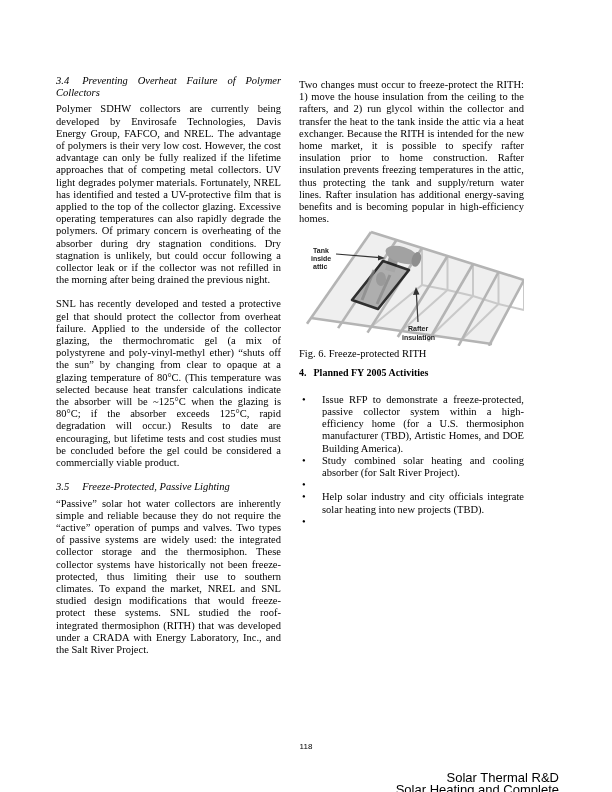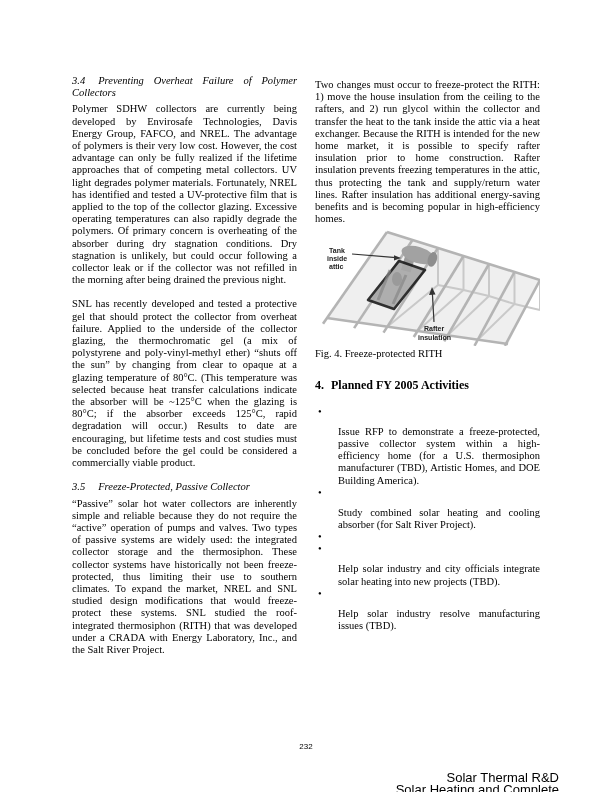--- a/index.html
+++ b/index.html
@@ -3,47 +3,47 @@
 <meta charset="utf-8">
 <style>
   html,body{margin:0;padding:0;}
   body{
     width:612px;height:792px;background:#ffffff;position:relative;overflow:hidden;
     font-family:"Liberation Serif",serif;color:#000;
     -webkit-font-smoothing:antialiased;
   }
   .page{position:absolute;inset:0;}
   .columns{
-    position:absolute;left:72px;top:75px;width:468px;
+    position:absolute;left:56px;top:75px;width:468px;
     display:flex;gap:18px;justify-content:space-between;
   }
   .col{width:225px;font-size:10.5px;line-height:12.2px;text-align:justify;}
   .col p{margin:4px 0 12px 0;}
   .sec-head{
     font-style:italic;font-weight:normal;font-size:10.5px;line-height:12.2px;
     margin:0;text-align:justify;
   }
   .sec-head .num{margin-right:13px;}
   .sec-head.tight .num{margin-right:13px;}
   .sec-head-bold{
-    font-weight:bold;font-style:normal;font-size:12px;line-height:12.2px;
-    margin:18px 0 0 0;text-align:left;
+    font-weight:bold;font-style:normal;font-size:10px;line-height:12.2px;
+    margin:6px 0 0 0;text-align:left;
   }
   .sec-head-bold .num{margin-right:7px;}
   .para-after-head{margin-top:0;}
   .figure{margin:5px 0 0 0;padding:0;}
   .figure svg{display:block;}
   .figcaption{
     font-size:10.5px;line-height:12.2px;text-align:left;margin-top:2px;
   }
   .para-snl{margin-top:14px !important;margin-bottom:0 !important;}
   .bullets{margin-top:15px;}
   .bullet{display:flex;}
   .bullet .dot{width:20px;flex:0 0 20px;padding-left:3px;}
-  .bullet .btext{flex:1;text-align:justify;margin-top:20px;}
+  .bullet .btext{flex:1;text-align:justify;}
   .bullet{margin:0;}
   .footer-right{
     position:absolute;top:772px;right:53px;text-align:right;
     font-family:"Liberation Sans",sans-serif;font-size:13px;line-height:11.5px;color:#000;
   }
   .page-num{
     position:absolute;top:742px;left:0;width:100%;text-align:center;
     font-family:"Liberation Sans",sans-serif;font-size:8px;color:#000;
   }
   .fig-label{
@@ -54,21 +54,21 @@
 <body>
 
 <div class="page">
 
   <div class="columns">
 
     <div class="col">
       <h2 class="sec-head"><span class="num">3.4</span><span class="ttl">Preventing Overheat Failure of Polymer Collectors</span></h2>
       <p class="para-after-head">Polymer SDHW collectors are currently being developed by Envirosafe Technologies, Davis Energy Group, FAFCO, and NREL.  The advantage of polymers is their very low cost. However, the cost advantage can only be fully realized if the lifetime approaches that of competing metal collectors.  UV light degrades polymer materials.  Fortunately, NREL has identified and tested a UV-protective film that is applied to the top of the collector glazing. Excessive operating temperatures can also rapidly degrade the polymers.  Of primary concern is overheating of the absorber during dry stagnation conditions.  Dry stagnation is unlikely, but could occur following a collector leak or if the collector was not refilled in the morning after being drained the previous night.</p>
       <p>SNL has recently developed and tested a protective gel that should protect the collector from overheat failure.  Applied to the underside of the collector glazing, the thermochromatic gel (a mix of polystyrene and poly-vinyl-methyl ether) “shuts off the sun” by changing from clear to opaque at a glazing temperature of 80°C.  (This temperature was selected because heat transfer calculations indicate the absorber will be ~125°C when the glazing is 80°C; if the absorber exceeds 125°C, rapid degradation will occur.)  Results to date are encouraging, but lifetime tests and cost studies must be concluded before the gel could be considered a commercially viable product.</p>
-      <h2 class="sec-head tight"><span class="num">3.5</span><span class="ttl">Freeze-Protected, Passive Collector</span></h2>
+      <h2 class="sec-head tight"><span class="num">3.5</span><span class="ttl">Freeze-Protected, Passive Lighting</span></h2>
       <p class="para-after-head">“Passive” solar hot water collectors are inherently simple and reliable because they do not require the “active” operation of pumps and valves.  Two types of passive systems are widely used: the integrated collector storage and the thermosiphon. These collector systems have historically not been freeze-protected, thus limiting their use to southern climates.  To expand the market, NREL and SNL studied design modifications that would freeze-protect these systems.  SNL studied the roof-integrated thermosiphon (RITH) that was developed under a CRADA with Energy Laboratory, Inc., and the Salt River Project.</p>
     </div>
 
     <div class="col">
       <p style="margin-bottom:0">Two changes must occur to freeze-protect the RITH: 1) move the house insulation from the ceiling to the rafters, and 2) run glycol within the collector and transfer the heat to the tank inside the attic via a heat exchanger.  Because the RITH is intended for the new home market, it is possible to specify rafter insulation prior to home construction.  Rafter insulation prevents freezing temperatures in the attic, thus protecting the tank and supply/return water lines.  Rafter insulation has additional energy-saving benefits and is becoming popular in high-efficiency homes.</p>
 
       <figure class="figure">
         <svg width="225" height="116" viewBox="0 0 225 116">
 
           <polygon points="72,2 225,50 193,114 12,88" fill="#e8e8e8" opacity="0.7"></polygon>
@@ -119,21 +119,21 @@
             <polygon points="86,28 79,25.2 79,30.6" fill="#333333"></polygon>
           </g>
 
           <g>
             <text class="fig-label" x="109" y="101">Rafter</text>
             <text class="fig-label" x="103" y="109.5">insulation</text>
             <line x1="119" y1="92" x2="117.3" y2="62" stroke="#333333" stroke-width="1.2"></line>
             <polygon points="117,57 114,65 120.5,64.6" fill="#333333"></polygon>
           </g>
         </svg>
-        <figcaption class="figcaption">Fig. 4. Freeze-protected RITH</figcaption>
+        <figcaption class="figcaption">Fig. 6. Freeze-protected RITH</figcaption>
       </figure>
 
 
       <h2 class="sec-head-bold"><span class="num">4.</span><span class="ttl">Planned FY 2005 Activities</span></h2>
 
       <div class="bullets">
         <div class="bullet">
             <span class="dot">•</span>
             <span class="btext">Issue RFP to demonstrate a freeze-protected, passive collector system within a high-efficiency home (for a U.S. thermosiphon manufacturer (TBD), Artistic Homes, and DOE Building America).</span>
           </div>
@@ -143,25 +143,24 @@
           </div>
         <div class="bullet">
             <span class="dot">•</span>
           </div>
         <div class="bullet">
             <span class="dot">•</span>
             <span class="btext">Help solar industry and city officials integrate solar heating into new projects (TBD).</span>
           </div>
         <div class="bullet">
             <span class="dot">•</span>
-            <span class="btext">Help solar industry resolve manufacturing issues (TBD).</span>
           </div>
       </div>
     </div>
   </div>
 
   <div class="footer-right">
     <div>Solar Thermal R&amp;D</div>
     <div>Solar Heating and Complete</div>
   </div>
-  <div class="page-num">232</div>
+  <div class="page-num">118</div>
 
 </div>
 
 </body></html>

